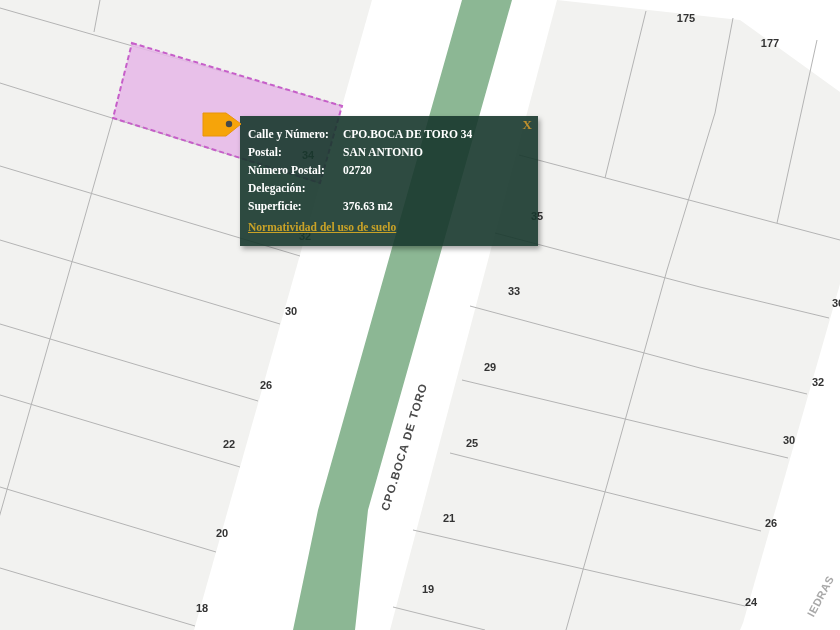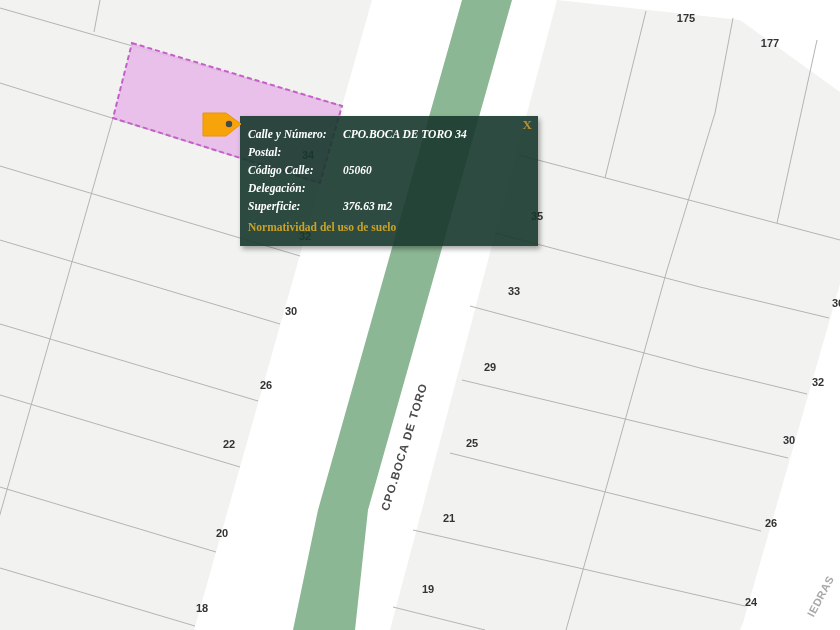--- a/index.html
+++ b/index.html
@@ -6,24 +6,24 @@
   .page{position:relative;width:840px;height:630px;overflow:hidden;background:#ffffff;
         font-family:"Liberation Sans",sans-serif;}
   .map-svg{position:absolute;left:0;top:0;z-index:10;}
   .parcel-num{font:700 11px "Liberation Sans",sans-serif;fill:#333333;}
   .street-name{font:700 11.5px "Liberation Sans",sans-serif;fill:#4a4a4a;letter-spacing:1px;}
   .street-name-2{font:700 11px "Liberation Sans",sans-serif;fill:#a8a8a8;letter-spacing:0.5px;}
   .popup{position:absolute;left:240px;top:116px;width:298px;height:130px;z-index:20;
          background:rgba(23,55,44,0.90);box-shadow:2px 3px 5px rgba(0,0,0,0.35);
          box-sizing:border-box;padding:9px 8px 0 8px;
          font-family:"Liberation Serif",serif;font-weight:700;font-size:11.5px;color:#ffffff;}
-  .popup-row{display:flex;line-height:18px;white-space:nowrap;font-style:italic;}
+  .popup-row{display:flex;line-height:18px;white-space:nowrap;}
   .popup-label{width:95px;flex:0 0 95px;}
   .popup-value{flex:1;}
-  .popup-link{display:inline-block;margin-top:3px;color:#c9a227;
+  .popup-link{display:inline-block;margin-top:3px;color:#c9a227;text-decoration:underline;
               cursor:pointer;line-height:18px;text-align:right;}
   .popup-close{position:absolute;top:1px;right:6px;color:#be8f2d;
                font:700 13px "Liberation Serif",serif;cursor:pointer;}
   .marker-svg{position:absolute;left:0;top:0;z-index:30;pointer-events:none;}
 </style>
 </head>
 <body>
 
 <div class="page">
 
@@ -92,24 +92,25 @@
   </svg>
 
   <div class="popup">
     <span class="popup-close">X</span>
     <div class="popup-row">
       <span class="popup-label">Calle y Número:</span>
       <span class="popup-value">CPO.BOCA DE TORO 34</span>
     </div>
     <div class="popup-row">
       <span class="popup-label">Postal:</span>
+      <span class="popup-value">SAN ANTONIO</span>
     </div>
     <div class="popup-row">
-      <span class="popup-label">Código Calle:</span>
-      <span class="popup-value">05060</span>
+      <span class="popup-label">Número Postal:</span>
+      <span class="popup-value">02720</span>
     </div>
     <div class="popup-row">
       <span class="popup-label">Delegación:</span>
     </div>
     <div class="popup-row">
       <span class="popup-label">Superficie:</span>
       <span class="popup-value">376.63 m2</span>
     </div>
     <a class="popup-link">Normatividad del uso de suelo</a>
   </div>

